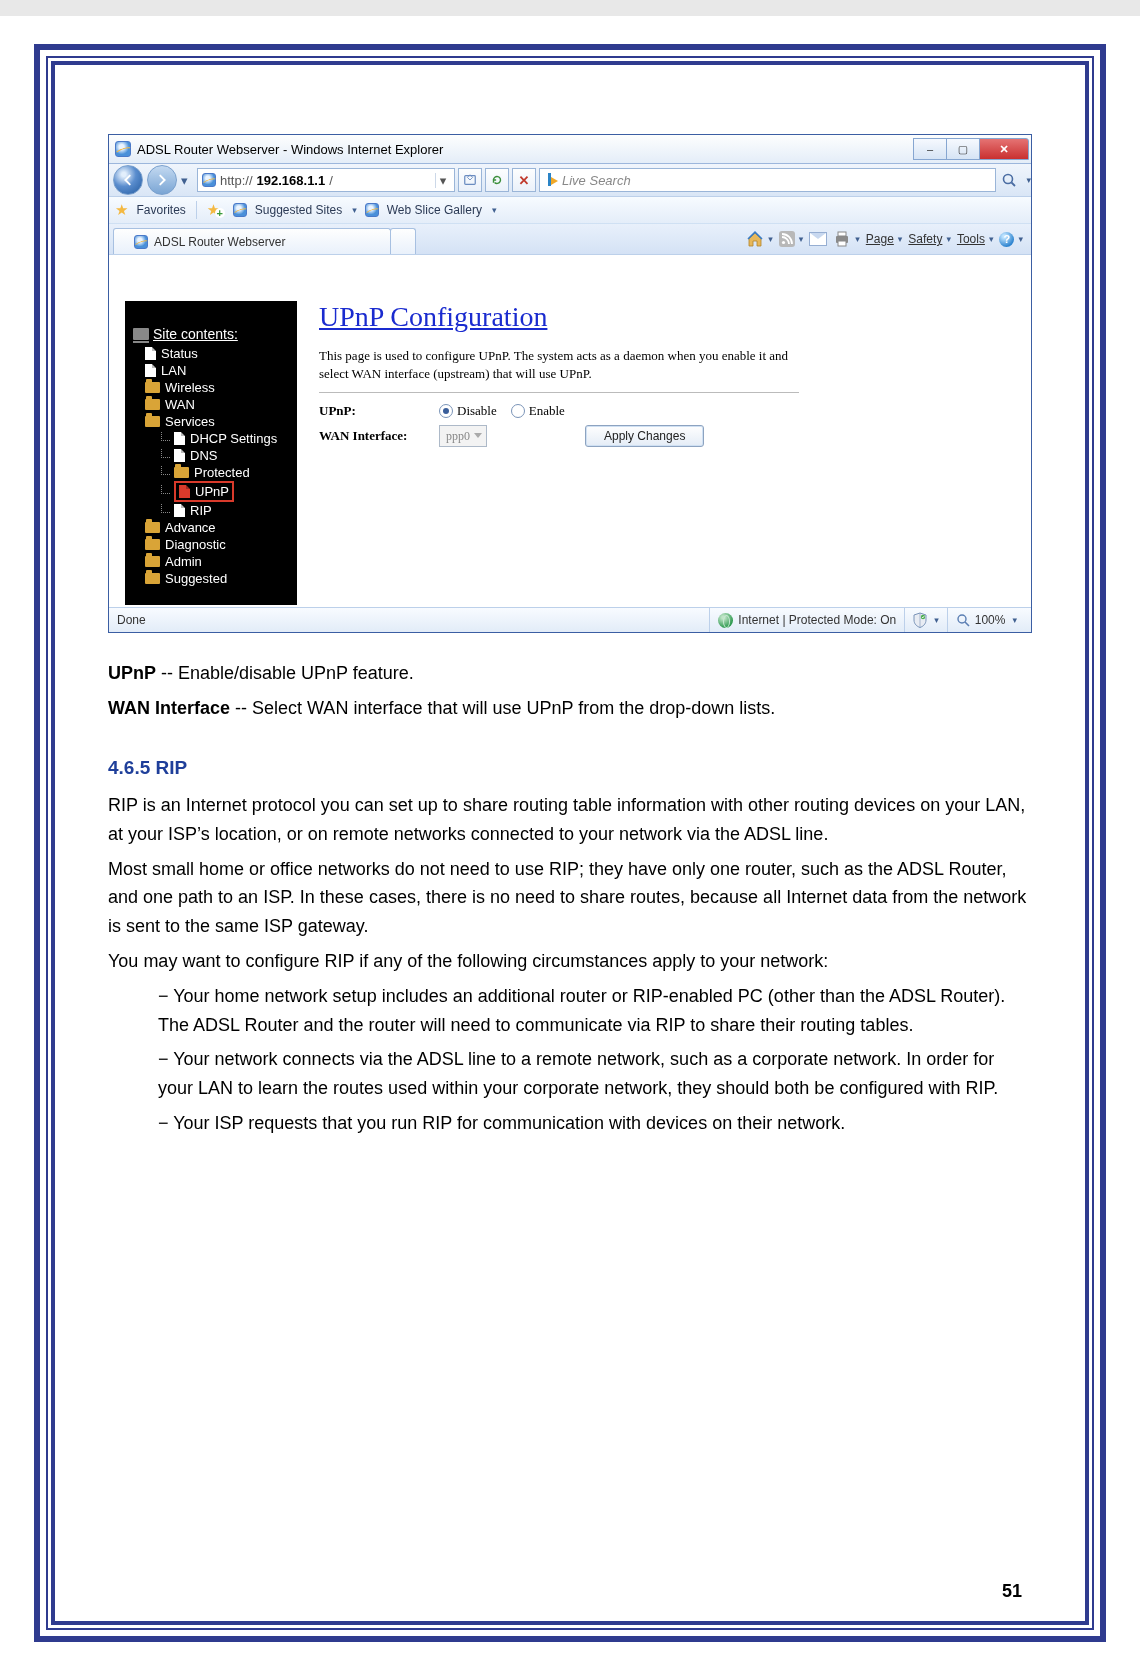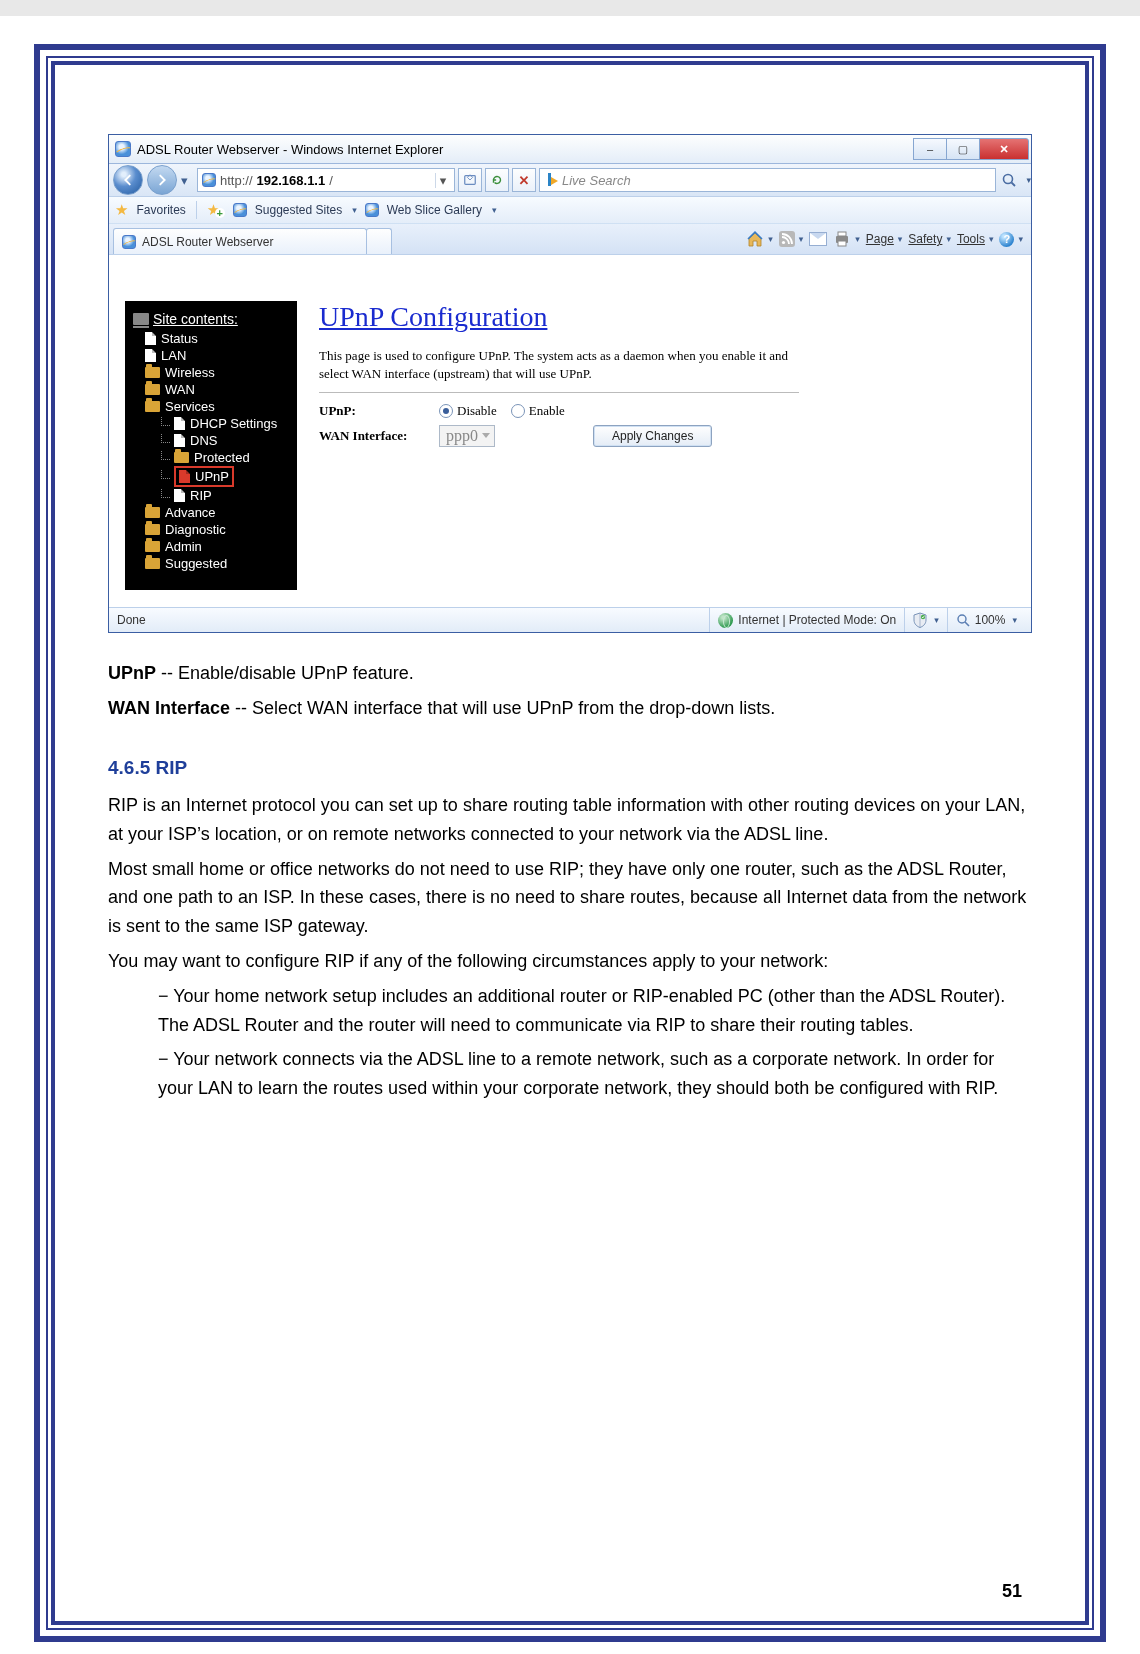--- a/index.html
+++ b/index.html
@@ -34,52 +34,52 @@
 .search-input{flex:1;height:22px;border:1px solid #9ab5d8;background:#fff;display:flex;align-items:center;padding:0 6px;color:#888;font-style:italic;gap:0;margin-left:-1px}
 .search-mag{width:18px;color:#4b6da3;margin-right:2px;display:flex;align-items:center;justify-content:center}
 .favbar{display:flex;align-items:center;height:26px;background:linear-gradient(#f7fbff,#e4edf9);padding-left:6px;gap:8px;font-size:12px;color:#2b3a55;border-bottom:1px solid #cfe0f3}
 .favstar{color:#f4b942;font-size:15px}
 .favsep{width:1px;height:18px;background:#bcd0ea;margin:0 2px}
 .favadd{width:18px;height:18px;display:inline-block;position:relative}
 .favadd:before{content:"★";position:absolute;left:0;top:0;color:#f4b942;font-size:15px}
 .favadd:after{content:"+";position:absolute;left:8px;top:7px;color:#3b9b3b;font-size:11px;font-weight:bold;background:#fff;border-radius:50%;width:10px;height:10px;display:flex;align-items:center;justify-content:center;line-height:9px}
 .dd-caret{font-size:9px;color:#406090;margin-left:2px}
 .tabbar{display:flex;align-items:flex-end;height:30px;background:linear-gradient(#e8f0fb,#d4e2f5);border-bottom:1px solid #bcd0ea;padding-left:4px}
-.tab{height:25px;min-width:236px;background:linear-gradient(#fefefe,#e9f1fb);border:1px solid #a7c0e1;border-bottom:none;border-radius:3px 3px 0 0;display:flex;align-items:center;padding:0 8px;gap:6px;font-size:12px;color:#333;margin-top:4px}
+.tab{height:25px;min-width:236px;background:linear-gradient(#fefefe,#e9f1fb);border:1px solid #a7c0e1;border-bottom:none;border-radius:3px 3px 0 0;display:flex;align-items:center;padding:0 20px;gap:6px;font-size:12px;color:#333;margin-top:4px}
 .tab.blank{min-width:24px;width:24px;padding:0;justify-content:center;color:#888;margin-left:-1px}
 .cmdbar{margin-left:auto;display:flex;align-items:center;gap:6px;padding-right:8px;font-size:12px;color:#333;height:100%}
 .cmd-item{display:flex;align-items:center;gap:2px}
 .home-icon{width:18px;height:18px}
 .rss-icon{width:16px;height:16px}
 .printer-icon{width:18px;height:18px}
 .help-icon{width:15px;height:15px;border-radius:50%;background:radial-gradient(circle at 35% 30%,#bfe4ff 10%,#2f85d0 70%);color:#fff;display:inline-flex;align-items:center;justify-content:center;font-weight:bold;font-size:11px}
 .viewport{background:#fff;height:352px;position:relative;overflow:hidden}
 .viewport-inner{display:flex;height:100%;padding:46px 16px 0 16px;gap:22px}
-.tree{width:160px;background:#000;color:#fff;border-top:4px solid #000;font-size:13px;padding:6px 6px 18px 6px;align-self:flex-start}
+.tree{width:160px;background:#000;color:#fff;border-top:4px solid #000;font-size:13px;padding:21px 6px 18px 6px;align-self:flex-start}
 .tree-title{text-decoration:underline;font-size:14px;margin-left:2px;margin-bottom:3px;display:flex;align-items:center;gap:4px}
 .tree-root-icon{width:16px;height:12px;background:#888;position:relative;flex:0 0 auto;border-radius:1px}
 .tree-root-icon:before{content:"";position:absolute;left:0;right:0;bottom:-3px;height:2px;background:#888}
 .tree-item{display:flex;align-items:center;gap:5px;padding:0 0 0 14px;line-height:17px;white-space:nowrap}
 .tree-item.l2{padding-left:30px}
 .tree-item.l2.dots:before{content:"";display:inline-block;width:8px;height:8px;border-left:1px dotted #888;border-bottom:1px dotted #888;margin-right:-1px;margin-bottom:4px}
 .doc-icon{width:11px;height:13px;background:#fff;position:relative;flex:0 0 auto}
 .doc-icon:before{content:"";position:absolute;right:0;top:0;width:0;height:0;border-left:4px solid #bbb;border-top:4px solid #000}
 .doc-icon.red{background:#d93a2b}
 .doc-icon.red:before{border-top-color:#000;border-left-color:#a32b20}
 .fld-icon{width:15px;height:11px;background:#d9a437;border-radius:1px;position:relative;flex:0 0 auto}
 .fld-icon:before{content:"";position:absolute;top:-3px;left:1px;width:6px;height:3px;background:#d9a437;border-radius:1px 1px 0 0}
 .sel{border:2px solid #d93a2b;padding:0 3px;display:inline-flex;align-items:center;gap:5px}
 .router-panel{flex:1;font-family:"Times New Roman",serif;color:#000}
 .router-h{color:#1a2bcf;font-weight:normal;font-size:28px;text-decoration:underline;margin-bottom:14px}
 .router-desc{font-size:13px;line-height:1.35;border-bottom:1px solid #bbb;padding-bottom:10px;width:480px;margin-bottom:10px}
 .router-row{display:flex;align-items:center;font-size:13px;margin-bottom:6px}
 .router-lab{width:120px;font-weight:bold}
 .radio{width:12px;height:12px;border:1px solid #7a94b8;border-radius:50%;display:inline-flex;align-items:center;justify-content:center;margin-right:4px;background:#fff}
 .radio.checked:after{content:"";width:6px;height:6px;border-radius:50%;background:#3a5e9a}
-.selbox{border:1px solid #adb9c8;background:#f3f3f3;color:#888;height:20px;display:inline-flex;align-items:center;padding:0 16px 0 6px;position:relative;font-size:16px}
+.selbox{border:1px solid #adb9c8;background:#f3f3f3;color:#888;height:20px;display:inline-flex;align-items:center;padding:0 16px 0 6px;position:relative;font-size:12px}
 .selbox:after{content:"";position:absolute;right:4px;top:7px;width:0;height:0;border-left:4px solid transparent;border-right:4px solid transparent;border-top:5px solid #aaa}
 .apply-btn{border:1px solid #8da3c0;background:linear-gradient(#fefefe,#e4ecf6);padding:3px 18px;border-radius:3px;font-family:Arial;font-size:12px;color:#222;box-shadow:0 0 0 1px #cfe0f3 inset}
 .statusbar{height:24px;background:linear-gradient(#f8fbff,#e2ecf8);border-top:1px solid #bcd0ea;display:flex;align-items:center;font-size:12px;color:#333;padding:0 6px}
 .status-sec{display:flex;align-items:center;gap:5px;border-left:1px solid #bcd0ea;height:100%;padding:0 8px}
 .status-sec:first-child{border-left:none;padding-left:2px}
 .status-spacer{flex:1}
 .earth-icon{width:15px;height:15px;border-radius:50%;background:radial-gradient(circle at 35% 30%,#bfe4c7 10%,#2f9a50 70%);position:relative}
 .earth-icon:after{content:"";position:absolute;left:5px;top:2px;width:5px;height:11px;border:1px solid #c7e8d3;border-radius:50%}
 .zoom-icon{width:14px;height:14px}
 .shield-icon{width:14px;height:16px}
@@ -345,17 +345,18 @@
     <div class="body-text">
       <p class="def"><b>UPnP</b><span> -- Enable/disable UPnP feature.</span></p>
       <p class="def"><b>WAN Interface</b><span> -- Select WAN interface that will use UPnP from the drop-down lists.</span></p>
 
       <div class="sec-title">4.6.5 RIP</div>
       <p>RIP is an Internet protocol you can set up to share routing table information with other routing devices on your LAN, at your ISP’s location, or on remote networks connected to your network via the ADSL line.</p>
       <p>Most small home or office networks do not need to use RIP; they have only one router, such as the ADSL Router, and one path to an ISP. In these cases, there is no need to share routes, because all Internet data from the network is sent to the same ISP gateway.</p>
       <p>You may want to configure RIP if any of the following circumstances apply to your network:</p>
       <p class="indent">− Your home network setup includes an additional router or RIP-enabled PC (other than the ADSL Router). The ADSL Router and the router will need to communicate via RIP to share their routing tables.</p>
       <p class="indent">− Your network connects via the ADSL line to a remote network, such as a corporate network. In order for your LAN to learn the routes used within your corporate network, they should both be configured with RIP.</p>
+      <p class="indent">− Your ISP requests that you run RIP for communication with devices on their network.</p>
     </div>
   </div>
 
   <div class="pagenum">51</div>
 </div>
 
 </body></html>

